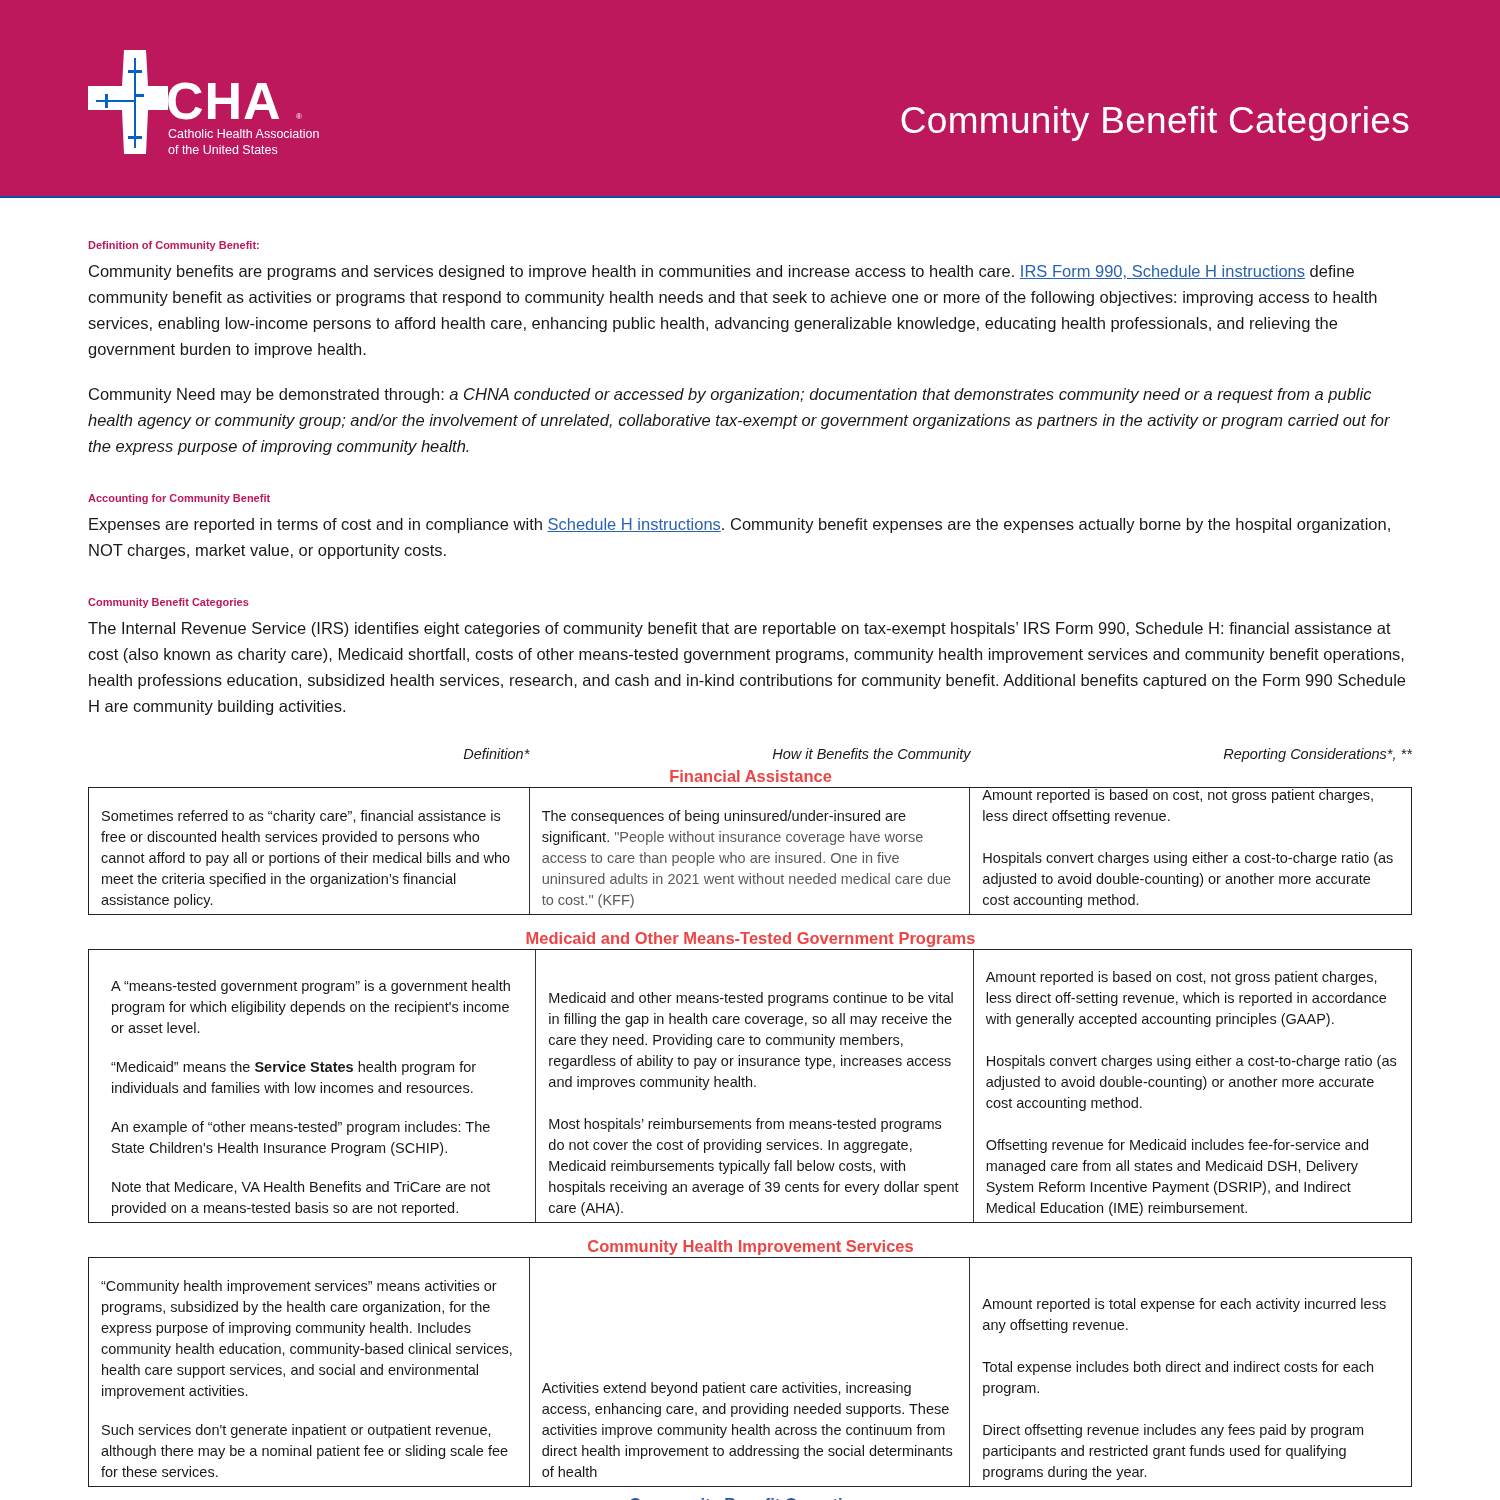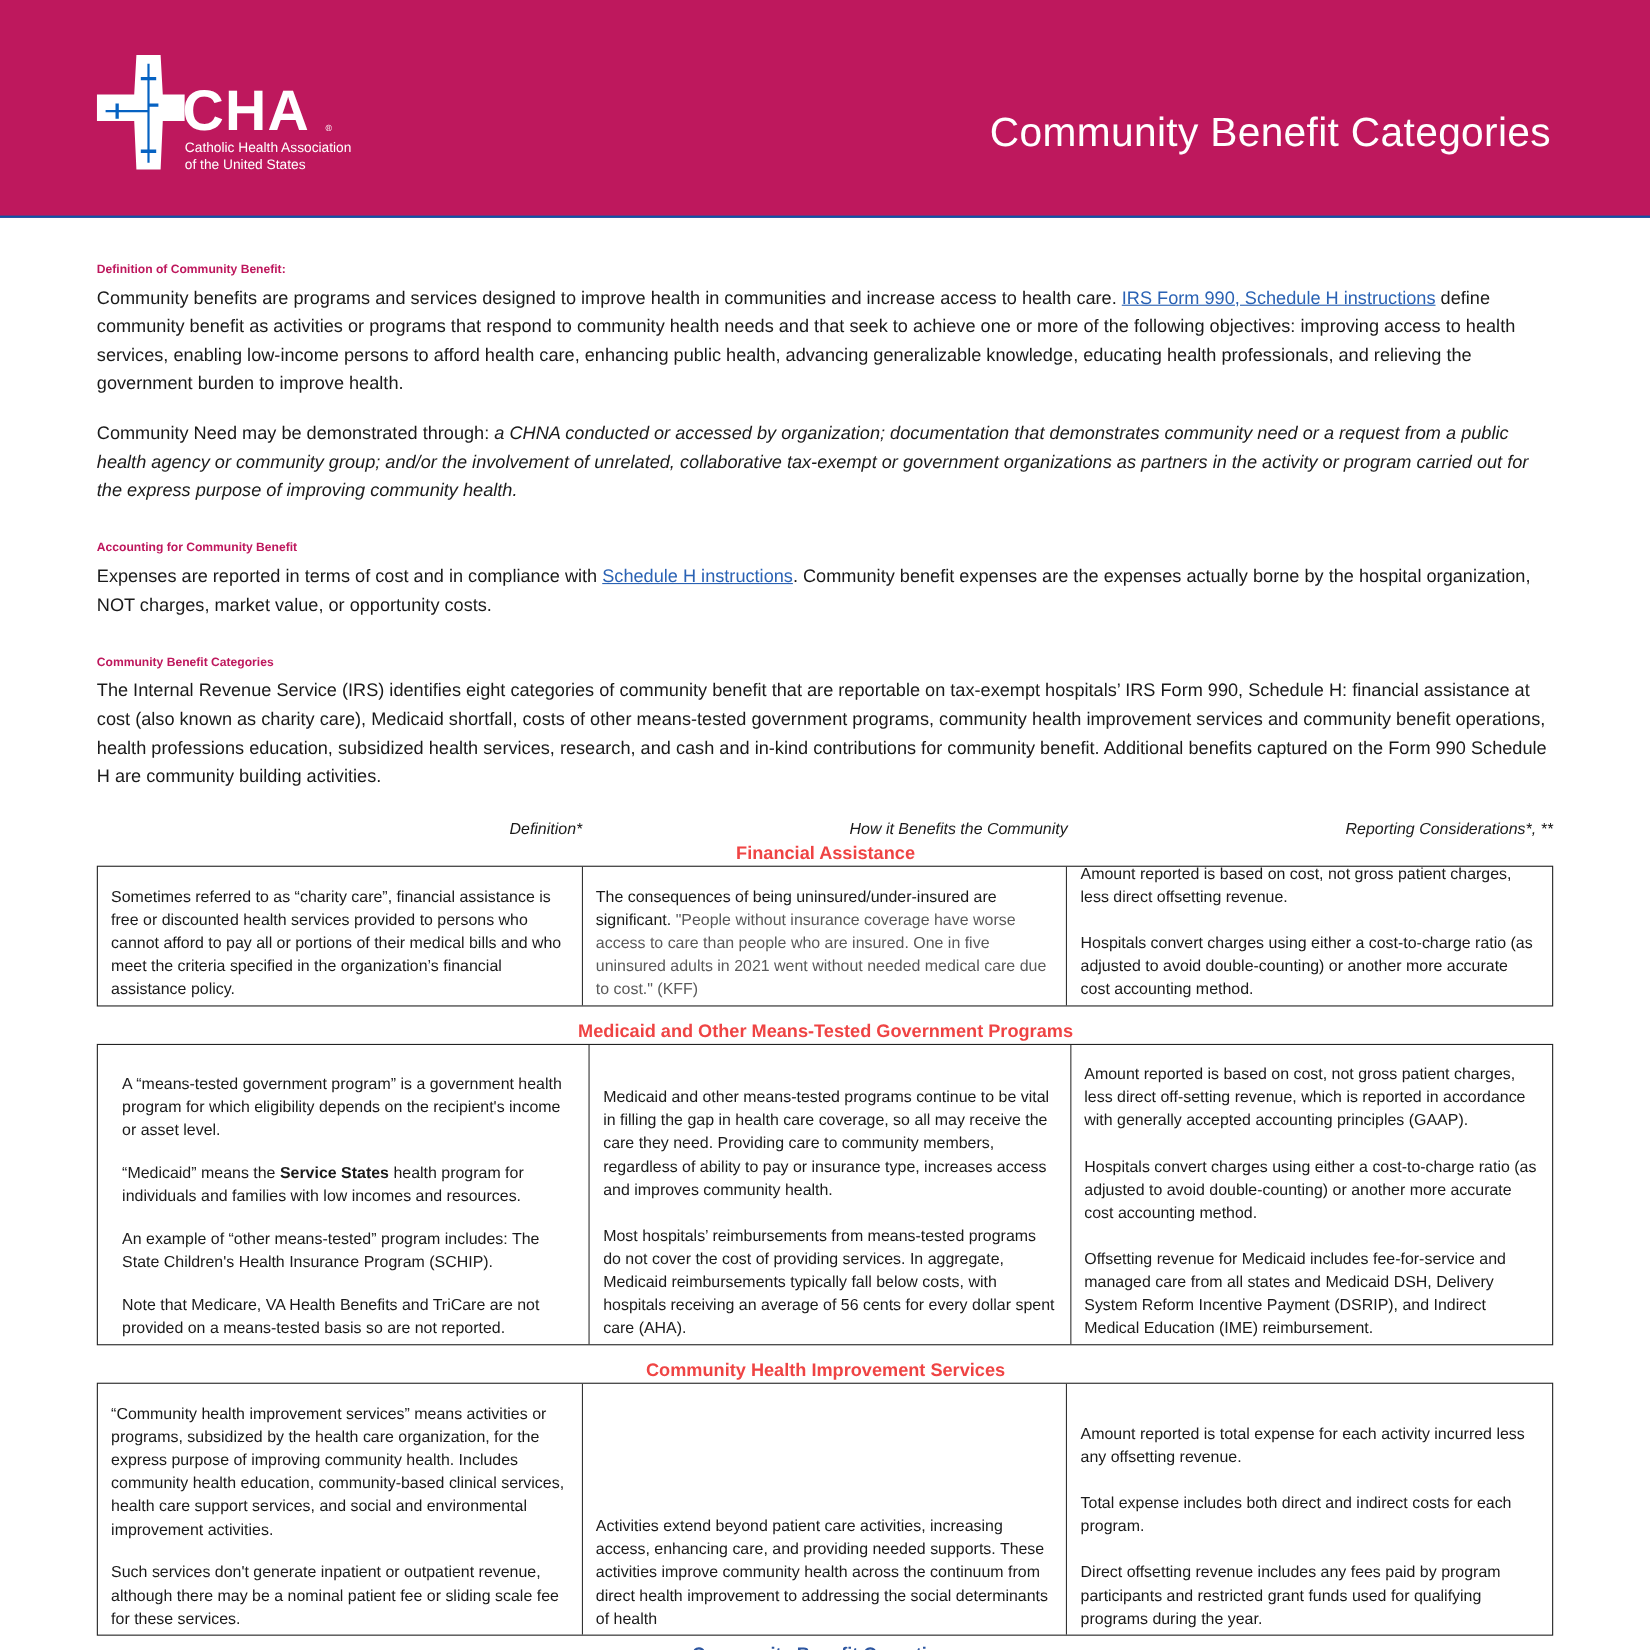--- a/index.html
+++ b/index.html
@@ -107,21 +107,21 @@
     <div class="cat-title">Medicaid and Other Means-Tested Government Programs</div>
     <div class="cat-table" style="height:274px;padding-left:10px;">
       <div class="cell">
         <p>A “means-tested government program” is a government health program for which eligibility depends on the recipient's income or asset level.</p>
         <p style="margin-top:18px;"><span>“Medicaid” means the </span><b>Service States</b><span> health program for individuals and families with low incomes and resources.</span></p>
         <p style="margin-top:18px;">An example of “other means-tested” program includes: The State Children's Health Insurance Program (SCHIP).</p>
         <p style="margin-top:18px;">Note that Medicare, VA Health Benefits and TriCare are not provided on a means-tested basis so are not reported.</p>
       </div>
       <div class="cell">
         <p>Medicaid and other means-tested programs continue to be vital in filling the gap in health care coverage, so all may receive the care they need.  Providing care to community members, regardless of ability to pay or insurance type, increases access and improves community health.</p>
-        <p>Most hospitals’ reimbursements from means-tested programs do not cover the cost of providing services. In aggregate, Medicaid reimbursements typically fall below costs, with hospitals receiving an average of 56 cents for every dollar spent care (AHA).</p>
+        <p>Most hospitals’ reimbursements from means-tested programs do not cover the cost of providing services. In aggregate, Medicaid reimbursements typically fall below costs, with hospitals receiving an average of 39 cents for every dollar spent care (AHA).</p>
       </div>
       <div class="cell">
         <p>Amount reported is based on cost, not gross patient charges, less direct off-setting revenue, which is reported in accordance with generally accepted accounting principles (GAAP).</p>
         <p>Hospitals convert charges using either a cost-to-charge ratio (as adjusted to avoid double-counting) or another more accurate cost accounting method.</p>
         <p>Offsetting revenue for Medicaid includes fee-for-service and managed care from all states and Medicaid DSH, Delivery System Reform Incentive Payment (DSRIP), and Indirect Medical Education (IME) reimbursement.</p>
       </div>
     </div>
   </div>
 
   <div class="cat-block">

